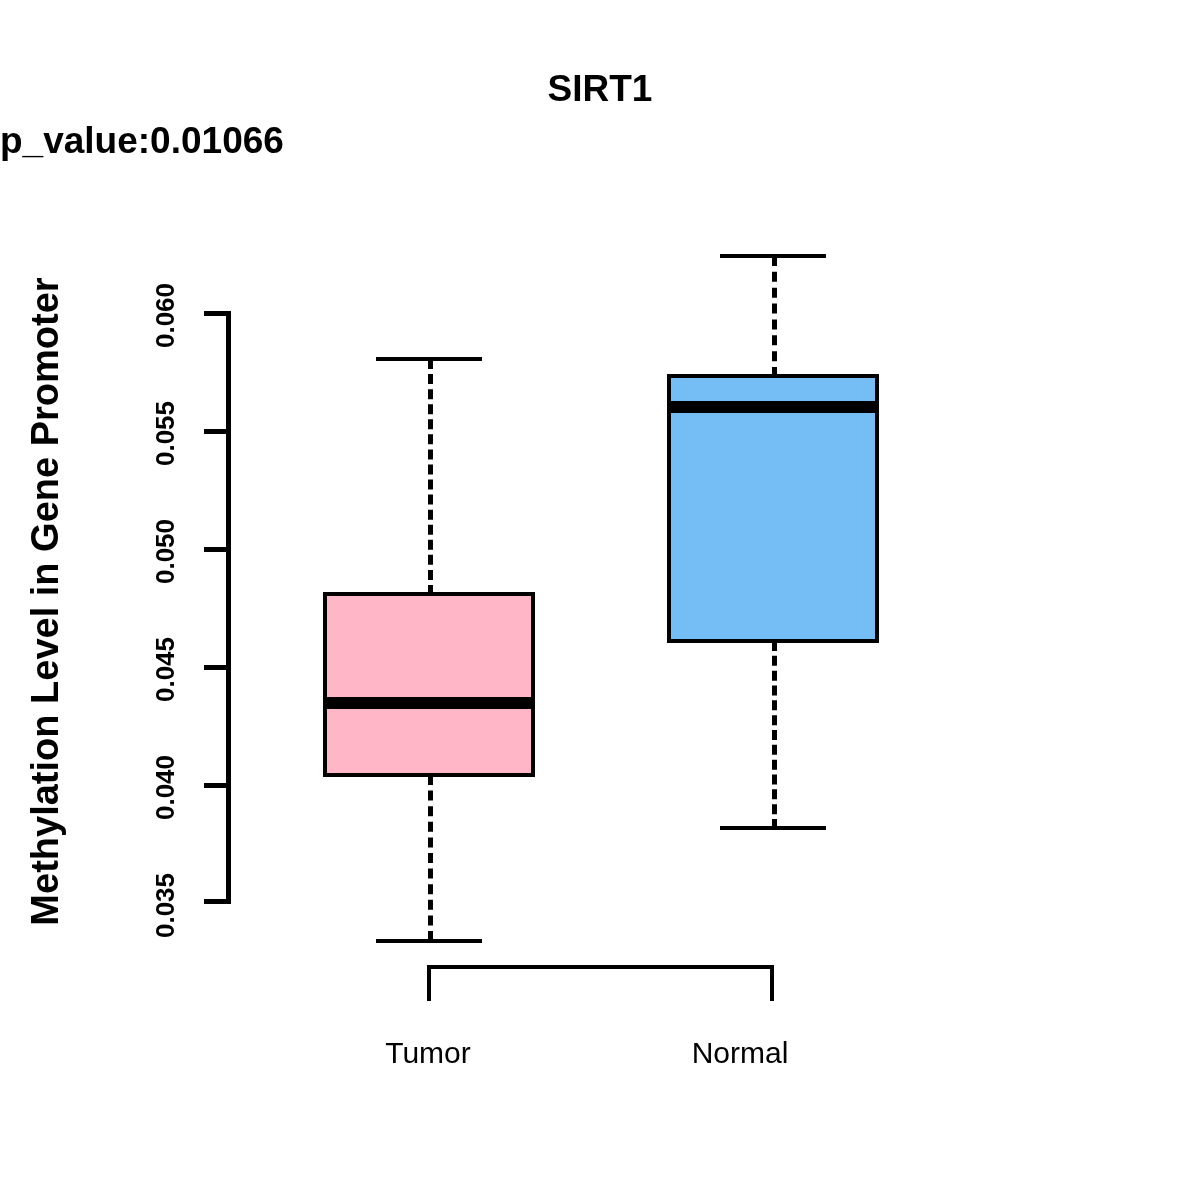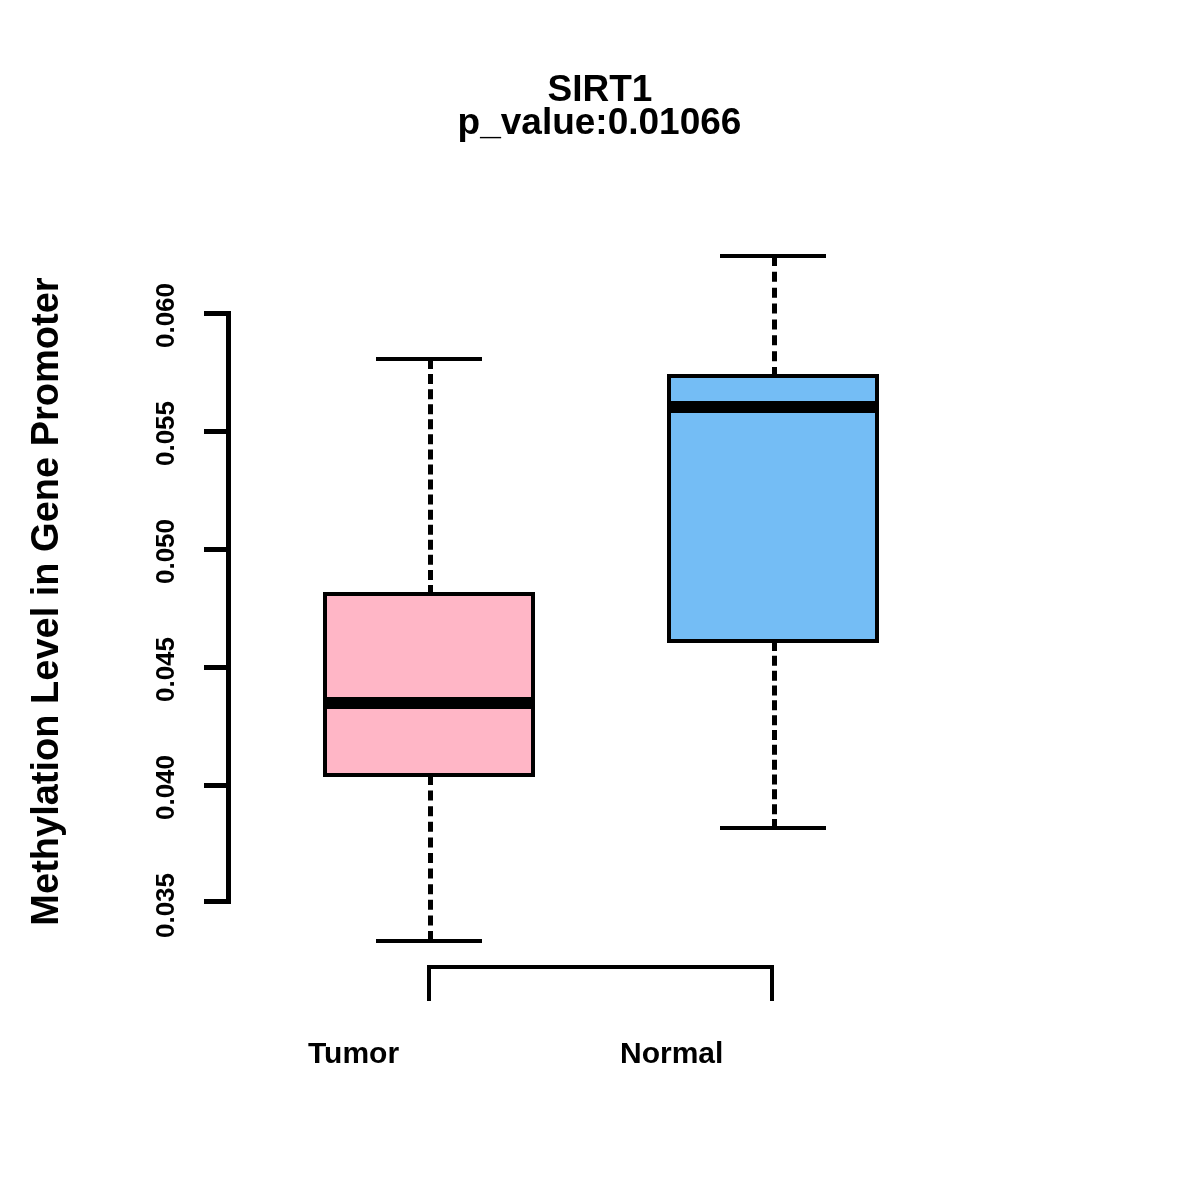--- a/index.html
+++ b/index.html
@@ -30,23 +30,23 @@
     width: 1200px;
     text-align: center;
     font-size: 37px;
     font-weight: bold;
     color: #000000;
     letter-spacing: 0px;
   }
   .title-sub {
     position: absolute;
     left: 0;
-    top: 101px;
+    top: 120px;
     width: 1199px;
-    text-align: center;
+    text-align: left;
     font-size: 37px;
     font-weight: bold;
     color: #000000;
   }
 
   .ylabel {
     position: absolute;
     left: -370px;
     top: 580px;
     width: 830px;
@@ -68,22 +68,23 @@
     transform: rotate(-90deg);
     transform-origin: center center;
     text-align: center;
     width: 120px;
   }
 
   .xtick-label {
     position: absolute;
     top: 1036px;
     font-size: 30px;
-    font-weight: bold;
+    font-weight: normal;
     color: #000000;
+    text-align: center;
     width: 240px;
   }
 
   .axis-line {
     position: absolute;
     background: #000000;
   }
 
   .box {
     position: absolute;

